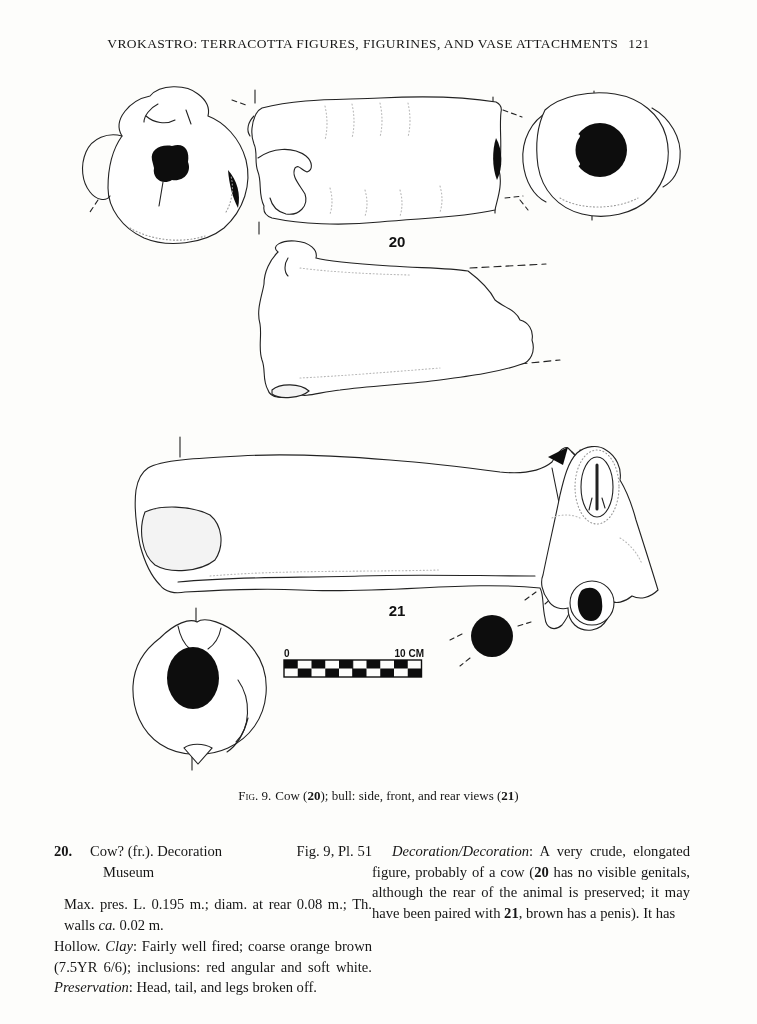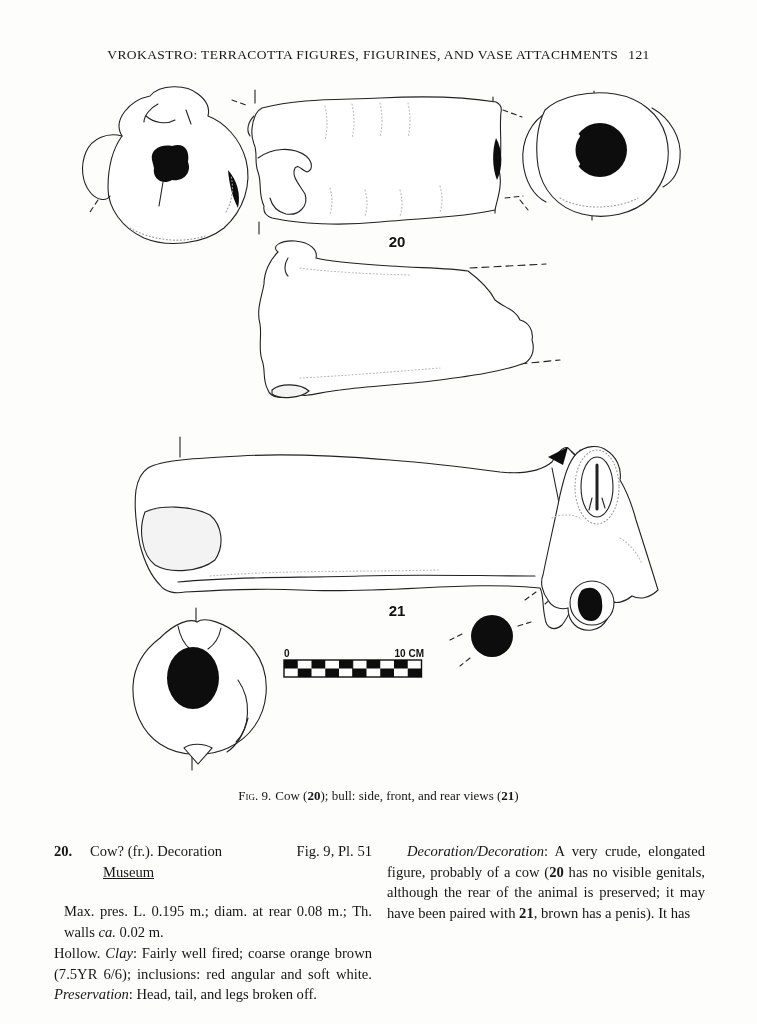--- a/index.html
+++ b/index.html
@@ -3,43 +3,43 @@
 <meta charset="utf-8">
 <style>
   html,body{margin:0;padding:0;}
   body{
     width:757px;height:1024px;position:relative;
     background:#fdfdfb;color:#161616;
     font-family:"Liberation Serif","DejaVu Serif",serif;
     overflow:hidden;
   }
   .header{
-    position:absolute;top:47px;left:0;width:757px;
+    position:absolute;top:36px;left:0;width:757px;
     text-align:center;font-size:13.5px;letter-spacing:.4px;
     white-space:nowrap;
   }
   .header .pgnum{margin-left:10px;}
   .figure-wrap{position:absolute;top:78px;left:0;width:757px;height:700px;}
   .caption{
     position:absolute;top:788px;left:0;width:757px;
     text-align:center;font-size:13px;
   }
   .caption .sc{font-variant:small-caps;margin-right:4px;}
   .cols{
     position:absolute;top:841px;left:54px;width:652px;
-    display:flex;gap:15px;
+    display:flex;
     font-size:14.6px;line-height:1.42;
   }
   .col{width:318px;text-align:justify;}
   .entry-head{display:flex;align-items:flex-start;}
   .entry-num{font-weight:bold;flex:0 0 36px;}
   .entry-title{flex:1 1 auto;}
-  .entry-title .l2{padding-left:13px;text-decoration:underline;}
+  .entry-title .l2{padding-left:13px;}
   .entry-figref{flex:0 0 auto;margin-left:12px;white-space:nowrap;}
-  .dims{padding-left:10px;margin-top:19px;}
+  .dims{padding-left:10px;margin-top:12px;}
   .it{font-style:italic;}
   .bd{font-weight:bold;}
   .para{margin-top:0;}
   .indent{text-indent:20px;}
   svg text.fig-label{
     font-family:"Liberation Sans","DejaVu Sans",sans-serif;
     font-weight:bold;font-size:15px;fill:#111;text-anchor:middle;
   }
   svg text.scale-label{
     font-family:"Liberation Sans","DejaVu Sans",sans-serif;

